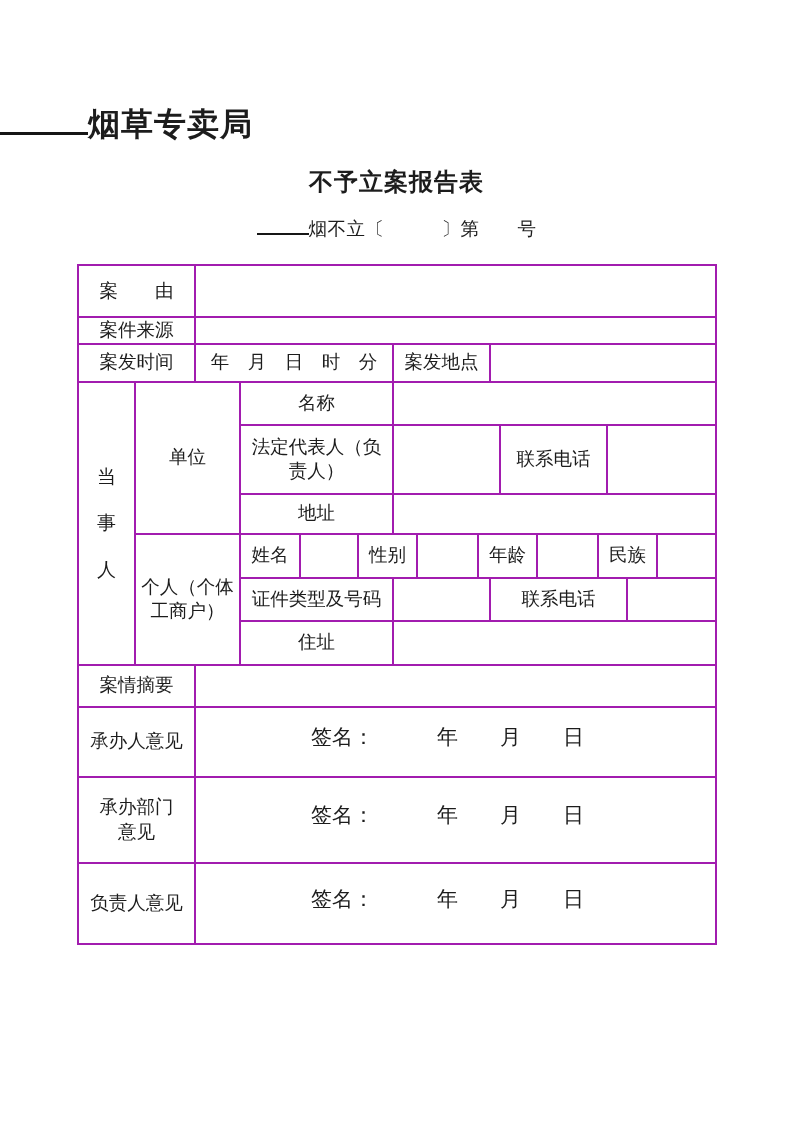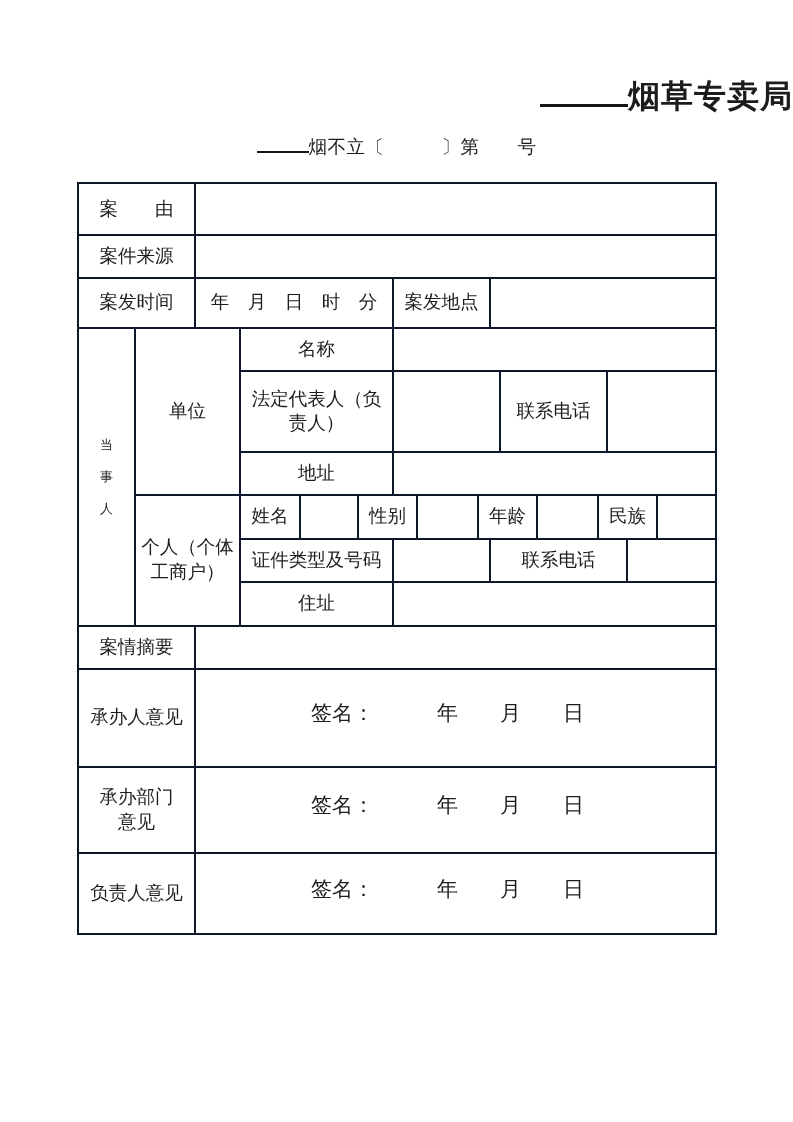--- a/index.html
+++ b/index.html
@@ -8,22 +8,22 @@
     width: 793px; height: 1122px;
     font-family: "Liberation Serif", serif;
     color: #1c1c1c;
     position: relative;
     overflow: hidden;
   }
   .page { position: relative; width: 793px; height: 1122px; background: #ffffff; }
 
   
   .doc-title {
-    margin-top: 76px;
-    text-align: right;
+    margin-top: 104px;
+    text-align: left;
     font-size: 32px;
     font-weight: bold;
     letter-spacing: 1px;
     line-height: 1.25;
     white-space: nowrap;
   }
   .blank-line {
     display: inline-block;
     border-bottom: 3px solid #161616;
     vertical-align: baseline;
@@ -48,51 +48,52 @@
   .doc-no .blank-line { width: 52px; border-bottom-width: 2px; }
 
   
   table.form {
     border-collapse: collapse;
     table-layout: fixed;
     margin: 23px 0 0 77px;
     width: 639px;
   }
   table.form td {
-    border: 2px solid #0f172a;
+    border: 2px solid #a21caf;
     text-align: center;
     vertical-align: middle;
     font-size: 18.5px;
     line-height: 1.35;
-    padding: 8px 2px;
+    padding: 0 2px;
     overflow: hidden;
   }
   td.party-cell span {
     display: block;
     width: 1em;
     margin: 0 auto;
     line-height: 2.45;
-    font-size: 13px;
+    font-size: 19px;
   }
   .two-line span { display: block; }
   td.sign-cell { vertical-align: bottom; text-align: right; }
   .sign-line {
     display: block;
     padding: 0 16px 9px 0;
     font-size: 21px;
     white-space: nowrap;
   }
 </style>
 </head>
 <body>
 
 <div class="page">
 
   <div class="doc-title"><span class="blank-line"></span><span>烟草专卖局</span></div>
 
+  <div class="form-title">不予立案报告表</div>
 
   <div class="doc-no"><span class="blank-line"></span><span>烟不立〔　　　〕第　　号</span></div>
 
   <table class="form">
     <colgroup>
       <col style="width:57px">
         <col style="width:60px">
         <col style="width:45px">
       <col style="width:60px">
         <col style="width:58px">
@@ -113,37 +114,37 @@
         <tr style="height:52px">
       <td colspan="2">案　　由</td>
       <td colspan="14"></td>
     </tr>
 
     <tr style="height:26px">
       <td colspan="2">案件来源</td>
       <td colspan="14"></td>
     </tr>
 
-    <tr style="height:50px">
+    <tr style="height:38px">
       <td colspan="2">案发时间</td>
       <td colspan="4">年　月　日　时　分</td>
       <td colspan="3">案发地点</td>
       <td colspan="7"></td>
     </tr>
 
     <tr style="height:43px">
       <td rowspan="6" class="party-cell">
             <span>当事人</span>
           </td>
       <td rowspan="3" colspan="2">单位</td>
       <td colspan="3">名称</td>
       <td colspan="10"></td>
     </tr>
 
-    <tr style="height:81px">
+    <tr style="height:69px">
       <td colspan="3" class="two-line">
         <span>法定代表人（负</span>
         <span>责人）</span>
       </td>
       <td colspan="4"></td>
       <td colspan="3">联系电话</td>
       <td colspan="3"></td>
     </tr>
 
     <tr style="height:40px">
@@ -176,21 +177,21 @@
     <tr style="height:44px">
       <td colspan="3">住址</td>
       <td colspan="10"></td>
     </tr>
 
     <tr style="height:42px">
       <td colspan="2">案情摘要</td>
       <td colspan="14"></td>
     </tr>
 
-    <tr style="height:98px">
+    <tr style="height:70px">
       <td colspan="2">承办人意见</td>
       <td colspan="14" class="sign-cell">
         <span class="sign-line">签名：　　　年　　月　　日</span>
       </td>
     </tr>
 
     <tr style="height:86px">
       <td colspan="2" class="two-line">
         <span>承办部门</span>
         <span>意见</span>

